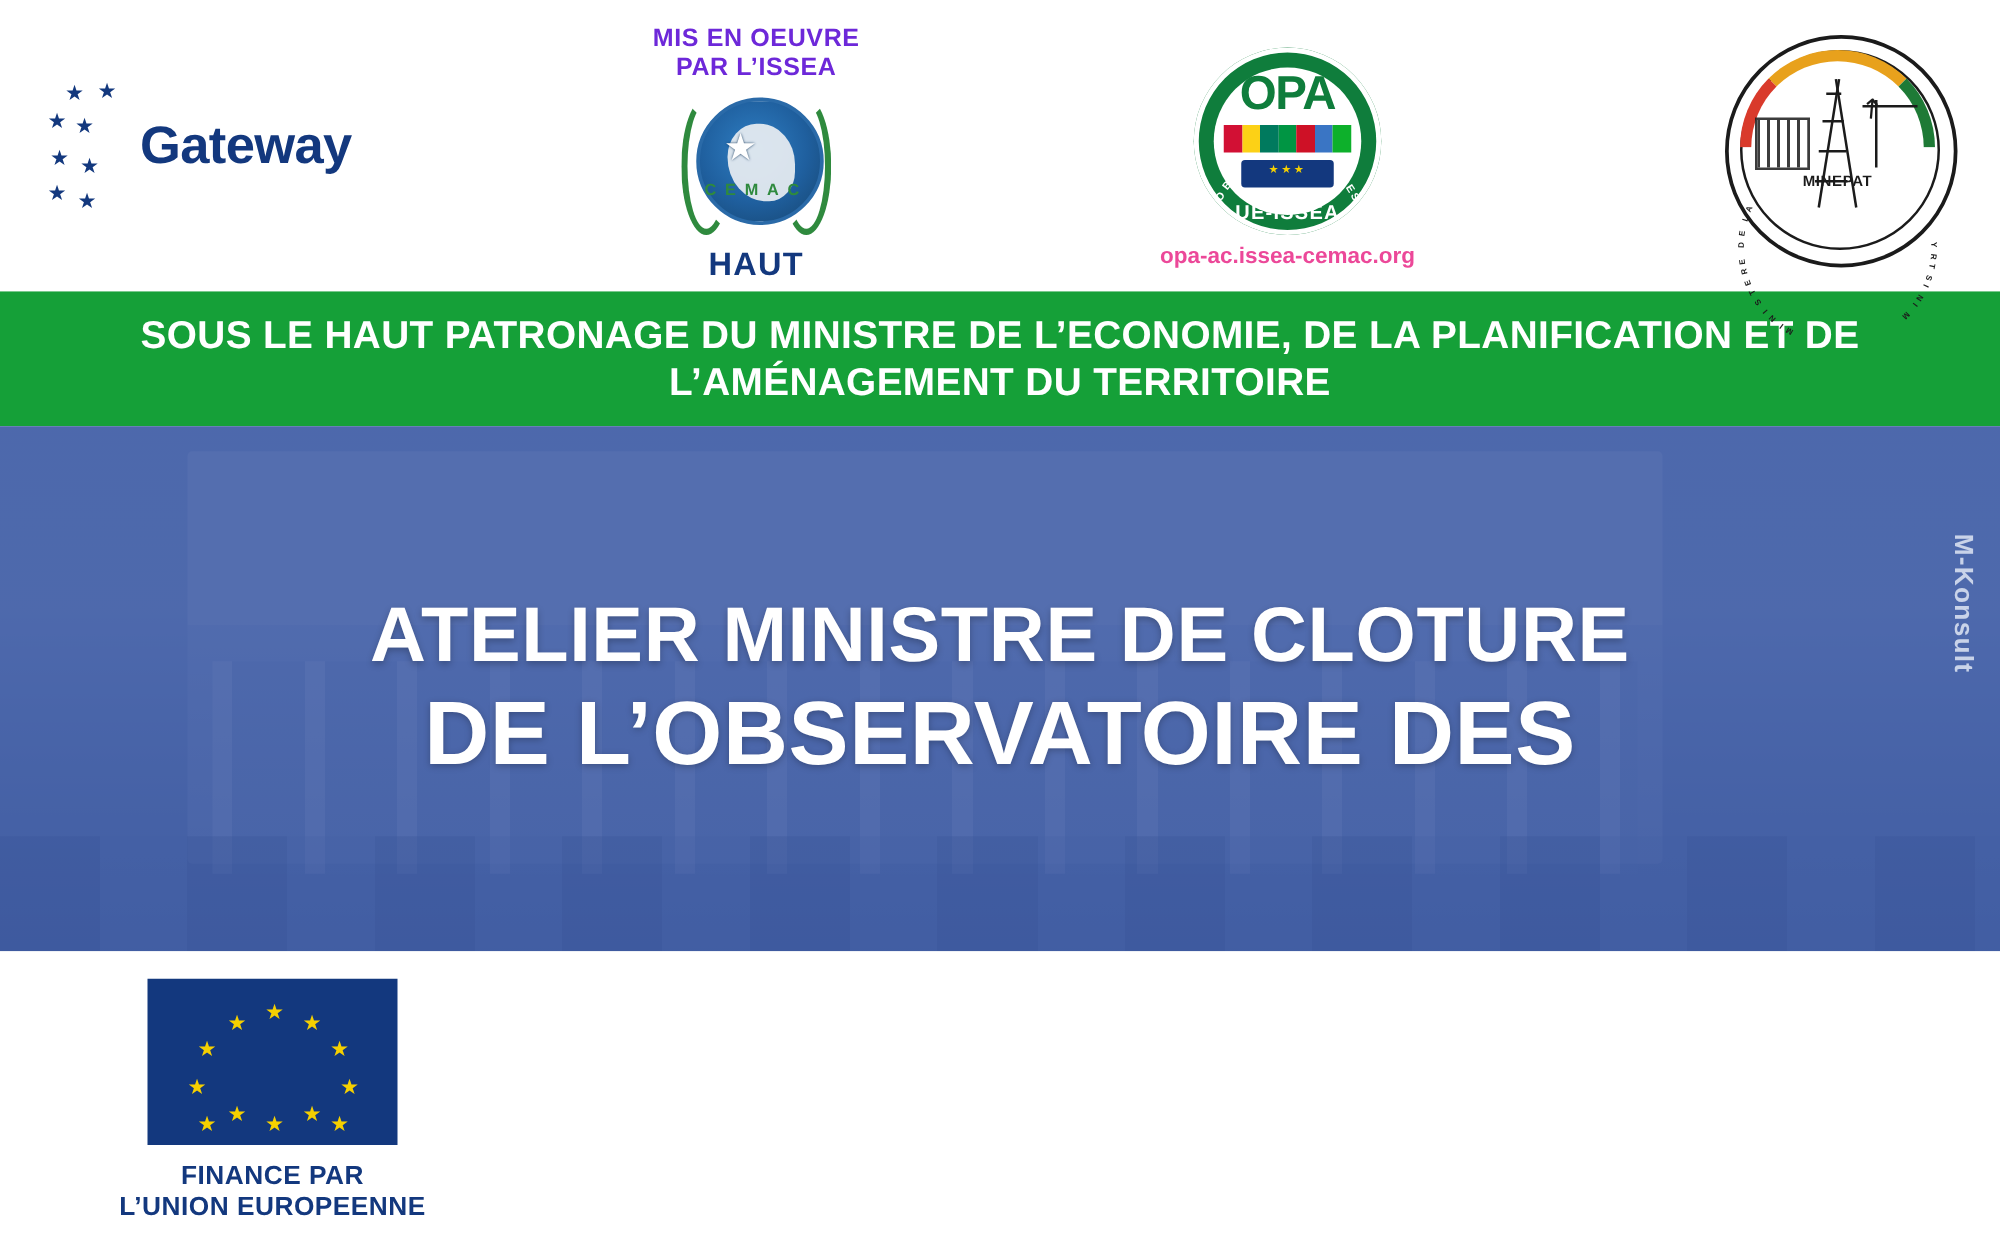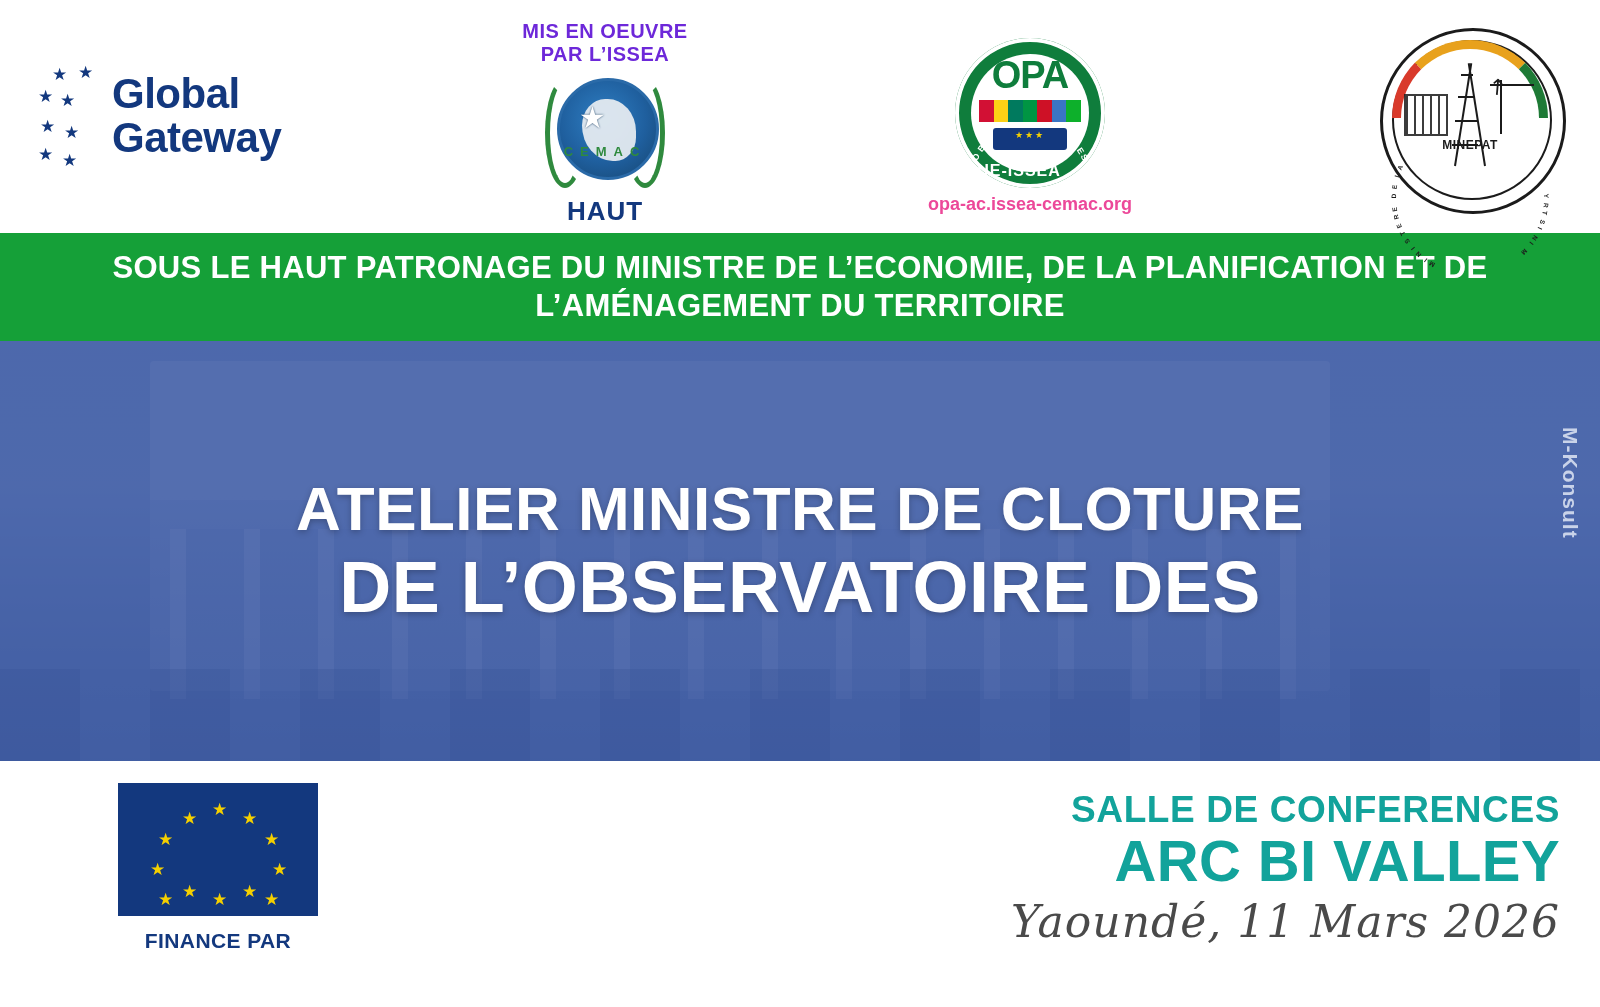--- a/index.html
+++ b/index.html
@@ -201,21 +201,21 @@
     content: "★★★";
     position: absolute;
     left: 0; top: 2px; width: 100%;
     text-align: center;
     color: #f5d000;
     font-size: 9px;
     letter-spacing: 2px;
   }
   .opa-ueissea {
     position: absolute;
-    left: 3px; bottom: 8px;
+    left: 14px; bottom: 8px;
     width: 150px;
     text-align: center;
     color: #ffffff;
     font-weight: bold;
     font-size: 16px;
     letter-spacing: 1px;
     z-index: 6;
   }
   .opa-url {
     margin-top: 6px;
@@ -506,21 +506,20 @@
       <span class="st" style="left:14px; top:4px;">★</span>
       <span class="st" style="left:40px; top:2px;">★</span>
       <span class="st" style="left:0px;  top:26px;">★</span>
       <span class="st" style="left:22px; top:30px;">★</span>
       <span class="st" style="left:2px;  top:56px;">★</span>
       <span class="st" style="left:26px; top:62px;">★</span>
       <span class="st" style="left:0px;  top:84px;">★</span>
       <span class="st" style="left:24px; top:90px;">★</span>
     </div>
     <div class="gg-text">
-      <div>Global</div>
       <div>Gateway</div>
     </div>
   </div>
 
   <div class="cemac-block">
     <div class="cemac-top">MIS EN OEUVRE</div>
     <div class="cemac-top">PAR L’ISSEA</div>
     <div class="cemac-emblem">
       <div class="cemac-wreath-l"></div>
       <div class="cemac-wreath-r"></div>
@@ -638,21 +637,17 @@
       <span class="star" style="left:124px; top:100px;">★</span>
       <span class="star" style="left:94px;  top:108px;">★</span>
       <span class="star" style="left:64px;  top:100px;">★</span>
       <span class="star" style="left:40px;  top:108px;">★</span>
       <span class="star" style="left:32px;  top:78px;">★</span>
       <span class="star" style="left:40px;  top:48px;">★</span>
       <span class="star" style="left:64px;  top:27px;">★</span>
     </div>
     <div class="eu-caption">
       <div>FINANCE PAR</div>
+      <div>L’UNION EUROPEENNE</div>
     </div>
   </div>
 
-  <div class="venue-block">
-    <div class="venue-line1">SALLE DE CONFERENCES</div>
-    <div class="venue-line2">ARC BI VALLEY</div>
-    <div class="venue-date">Yaoundé, 11 Mars 2026</div>
-  </div>
 </div>
 
 </body></html>

